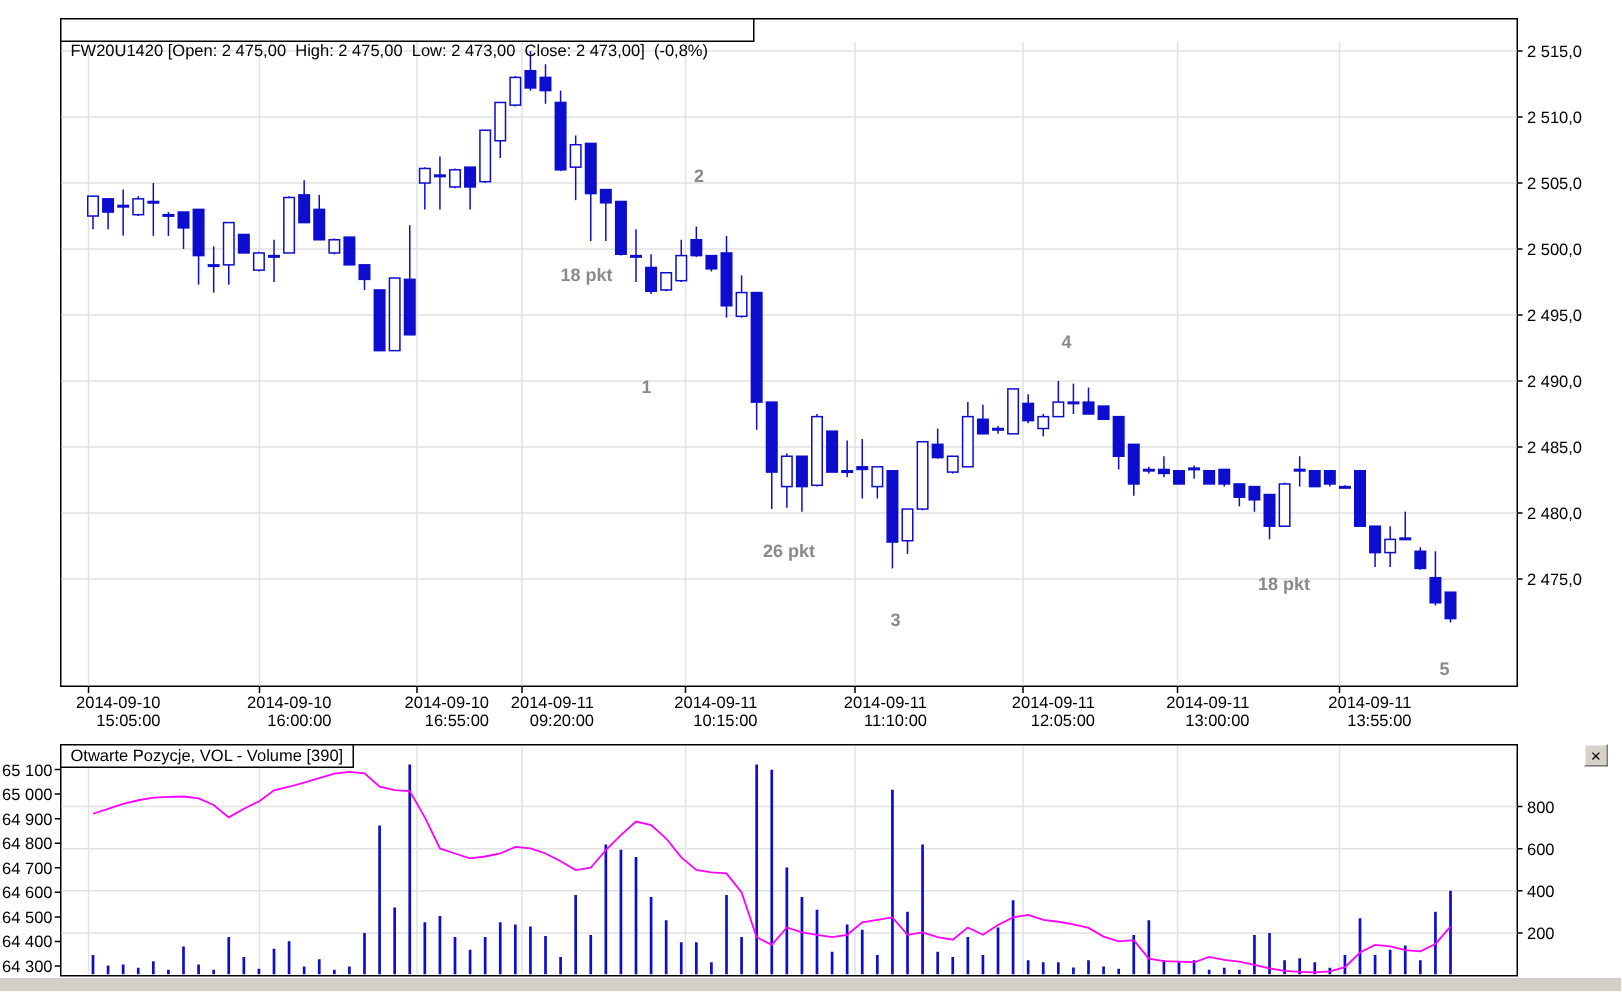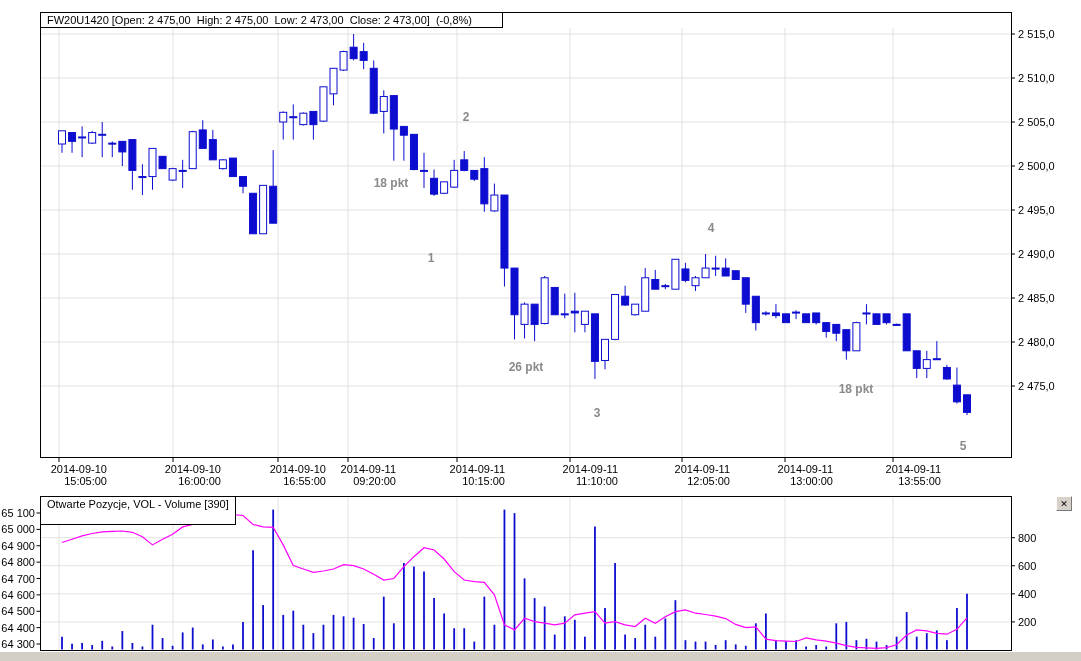--- a/index.html
+++ b/index.html
@@ -1,22 +1,22 @@
 <!DOCTYPE html>
 <html><head>
 <meta charset="utf-8">
 <style>
   html,body{margin:0;padding:0;background:#fff;}
   .screen{position:relative;width:1081px;height:661px;background:#fff;
           font-family:"Liberation Sans",sans-serif;overflow:hidden;}
   svg{position:absolute;left:0;top:0;}
   .panel-title{position:absolute;font-size:11px;color:#000;white-space:pre;
                line-height:13px;background:transparent;}
-  #mainTitle{left:47px;top:14px;}
-  #volTitleBox{position:absolute;left:40px;top:496px;width:196px;height:29px;
+  #mainTitle{left:47px;top:28px;}
+  #volTitleBox{position:absolute;left:40px;top:496px;width:196px;height:16px;
                border:1px solid #000;background:#fff;box-sizing:border-box;
                font-size:11px;line-height:14px;padding-left:6px;white-space:pre;}
   .xlab{position:absolute;width:96px;text-align:right;font-size:11px;
         line-height:12px;color:#000;}
   .close-btn{position:absolute;left:1056px;top:496px;width:16px;height:15px;
              background:#d6d2ca;border:1px solid;border-color:#fff #7a7a7a #7a7a7a #fff;
              font-size:9px;line-height:12px;text-align:center;color:#000;
              padding:0;cursor:pointer;font-family:"Liberation Sans",sans-serif;}
   .bottom-strip{position:absolute;left:0;top:652px;width:1081px;height:9px;
                 background:#d3cfc7;}

